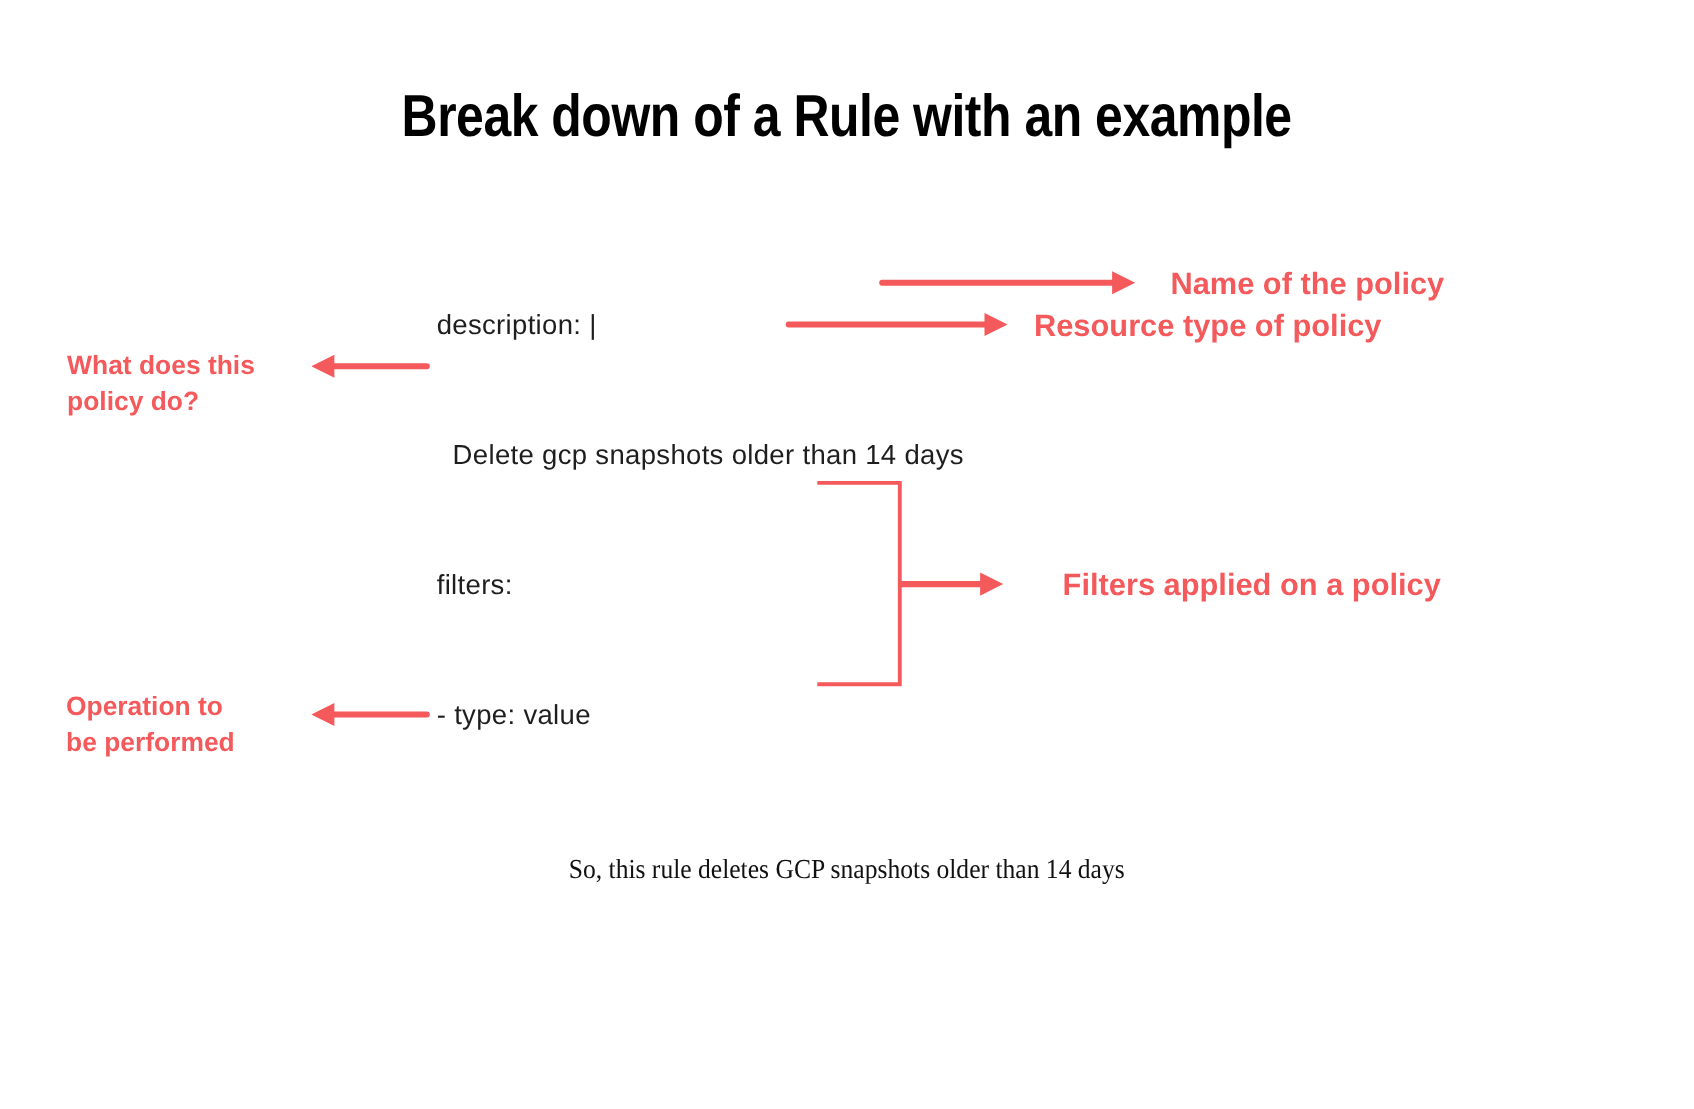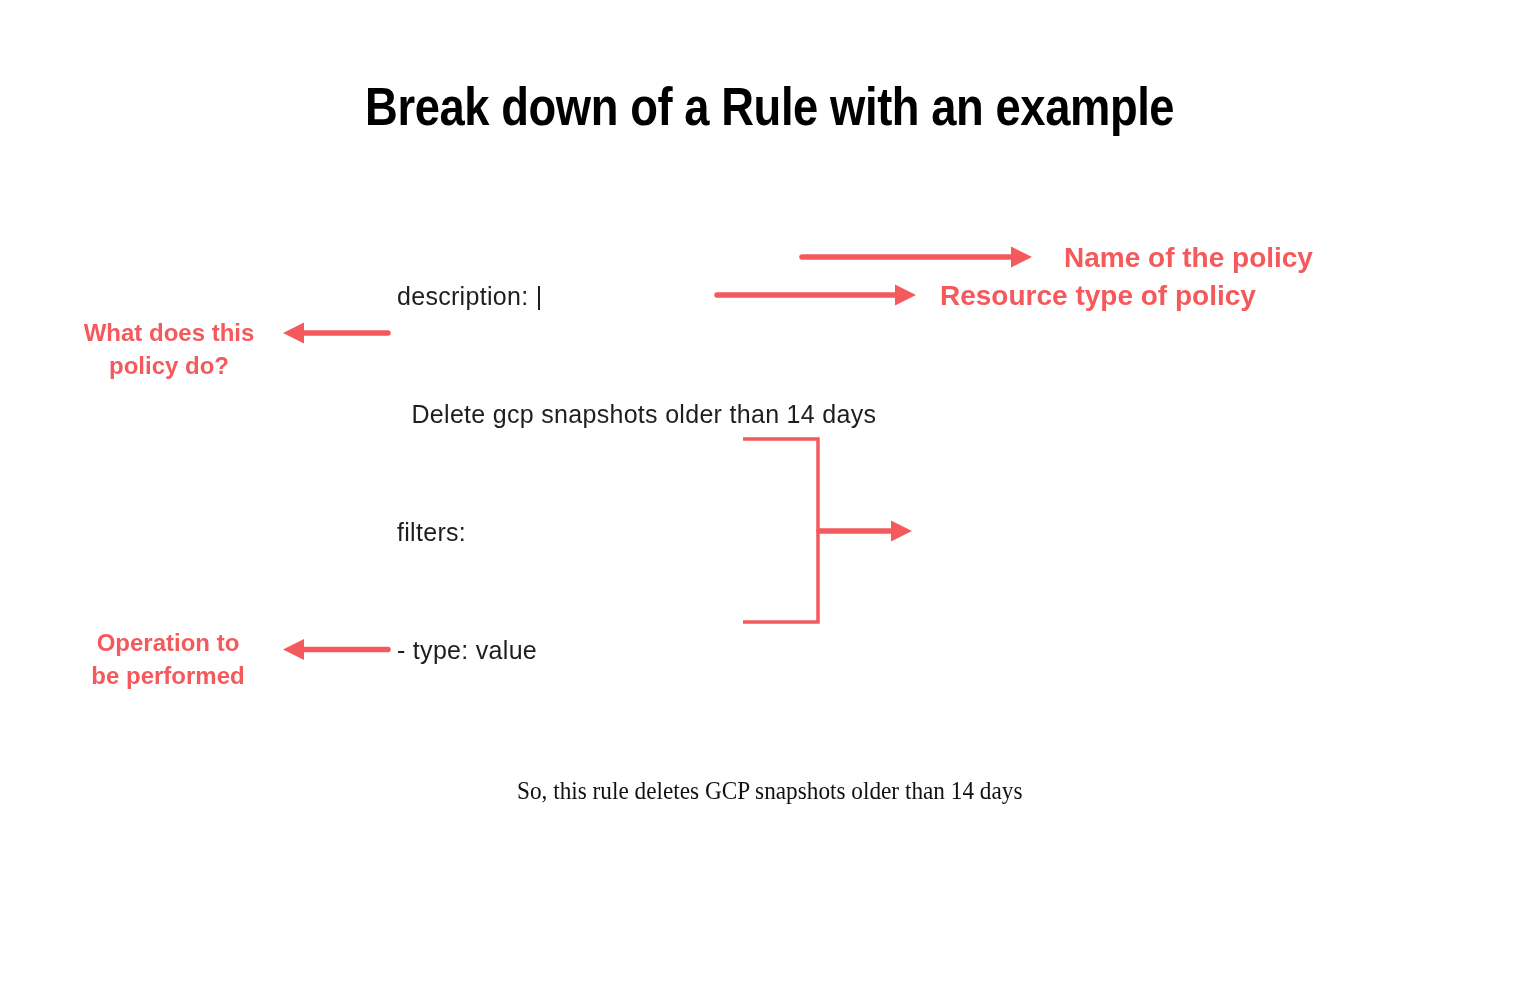--- a/index.html
+++ b/index.html
@@ -33,21 +33,21 @@
     left: 368px; top: 198px;
     font-size: 25px;
     line-height: 39.4px;
     letter-spacing: 0.3px;
     color: var(--code_text, #1e1e1e);
     white-space: pre;
   }
   .note {
     position: absolute;
     width: 216px;
-    text-align: center;
+    text-align: left;
     font-size: 24px;
     font-weight: bold;
     line-height: 33px;
     color: var(--accent, #f4595b);
   }
   .note-desc { left: 61px; top: 316px; }
   .note-ops  { left: 60px; top: 626px; }
   .rlabel {
     position: absolute;
     font-size: 28px;
@@ -108,20 +108,21 @@
     <div>policy do?</div>
   </div>
 
   <div class="note note-ops">
     <div>Operation to</div>
     <div>be performed</div>
   </div>
 
   <div class="rlabel label-name">Name of the policy</div>
   <div class="rlabel label-resource">Resource type of policy</div>
+  <div class="rlabel label-filters">Filters applied on a policy</div>
 
   <svg class="overlay" width="1540" height="1008" viewBox="0 0 1540 1008">
     <g class="arrow">
       <line x1="802" y1="257" x2="1012" y2="257"></line>
       <polygon points="1032,257 1011,246.5 1011,267.5"></polygon>
     </g>
     <g class="arrow">
       <line x1="717" y1="295" x2="897" y2="295"></line>
       <polygon points="916,295 895,284.5 895,305.5"></polygon>
     </g>

